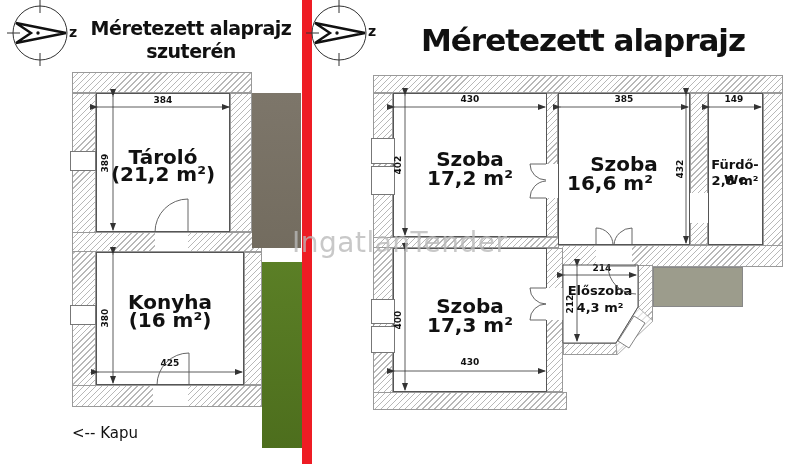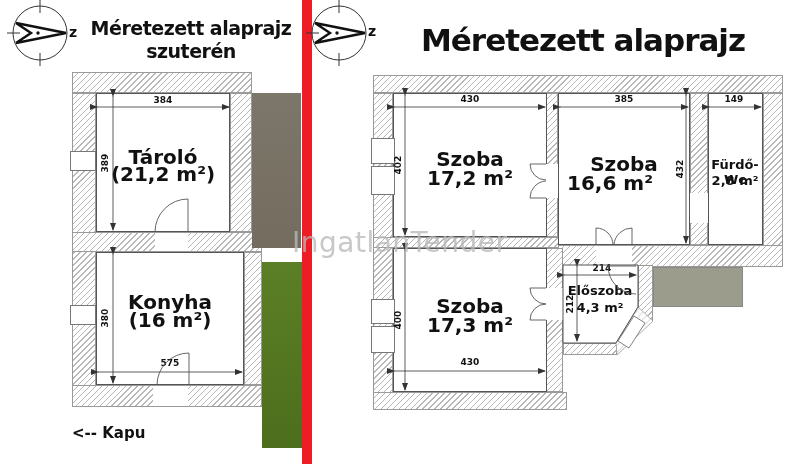--- a/index.html
+++ b/index.html
@@ -13,21 +13,21 @@
   .rname,.rarea{position:absolute;text-align:center;font-weight:bold;line-height:1.15;}
   .f16{font-size:20px;} .f15{font-size:20px;} .f13{font-size:13px;}
   .dimh{position:absolute;text-align:center;font-size:9px;font-weight:bold;line-height:10px;}
   .dimv{position:absolute;width:40px;height:10px;text-align:center;font-size:9px;font-weight:bold;
         line-height:10px;transform:rotate(-90deg);transform-origin:center;}
   .titleL{position:absolute;left:78px;top:17px;width:226px;text-align:center;
           font-size:19px;line-height:23px;font-weight:bold;letter-spacing:-0.5px;}
   .titleR{position:absolute;left:383px;top:20px;width:400px;text-align:center;
           font-size:31px;line-height:40px;font-weight:bold;letter-spacing:-1px;}
   .zlab{position:absolute;font-size:14px;font-weight:bold;}
-  .gate{position:absolute;left:72px;top:424px;font-size:15px;font-weight:bold;}
+  .gate{position:absolute;left:72px;top:424px;font-size:15px;font-weight:normal;}
   .wm{position:absolute;left:292px;top:226px;font-size:28px;font-weight:normal;
       color:rgba(185,185,185,0.78);z-index:6;letter-spacing:0.5px;}
   .photo{position:absolute;z-index:2;}
   .divider{position:absolute;left:302px;top:0;width:10px;height:464px;z-index:3;}
   .terrace{position:absolute;left:653px;top:267px;width:90px;height:40px;
            box-sizing:border-box;border:1px solid #888;}
   svg.overlay{position:absolute;left:0;top:0;z-index:4;pointer-events:none;}
 </style>
 </head>
 <body>
@@ -57,21 +57,21 @@
     <div class="gap" style="left:153px;top:386px;width:35px;height:20px"></div>
 
     <div class="rname f15" style="left:103px;top:146px;width:120px">Tároló</div>
     <div class="rarea f15" style="left:103px;top:163px;width:120px">(21,2 m²)</div>
     <div class="rname f16" style="left:110px;top:291px;width:120px">Konyha</div>
     <div class="rarea f16" style="left:110px;top:309px;width:120px">(16 m²)</div>
 
     <div class="dimh" style="left:143px;top:95px;width:40px">384</div>
     <div class="dimv" style="left:85px;top:158px">389</div>
     <div class="dimv" style="left:85px;top:313px">380</div>
-    <div class="dimh" style="left:150px;top:358px;width:40px">575</div>
+    <div class="dimh" style="left:150px;top:358px;width:40px">425</div>
 
     <div class="gate">&lt;-- Kapu</div>
   </div>
 
   <div>
     <div class="titleR">Méretezett alaprajz</div>
     <div class="zlab" style="left:368px;top:23px">z</div>
 
     <div class="wall" style="left:373px;top:75px;width:410px;height:18px"></div>
     <div class="wall" style="left:373px;top:93px;width:20px;height:317px"></div>

